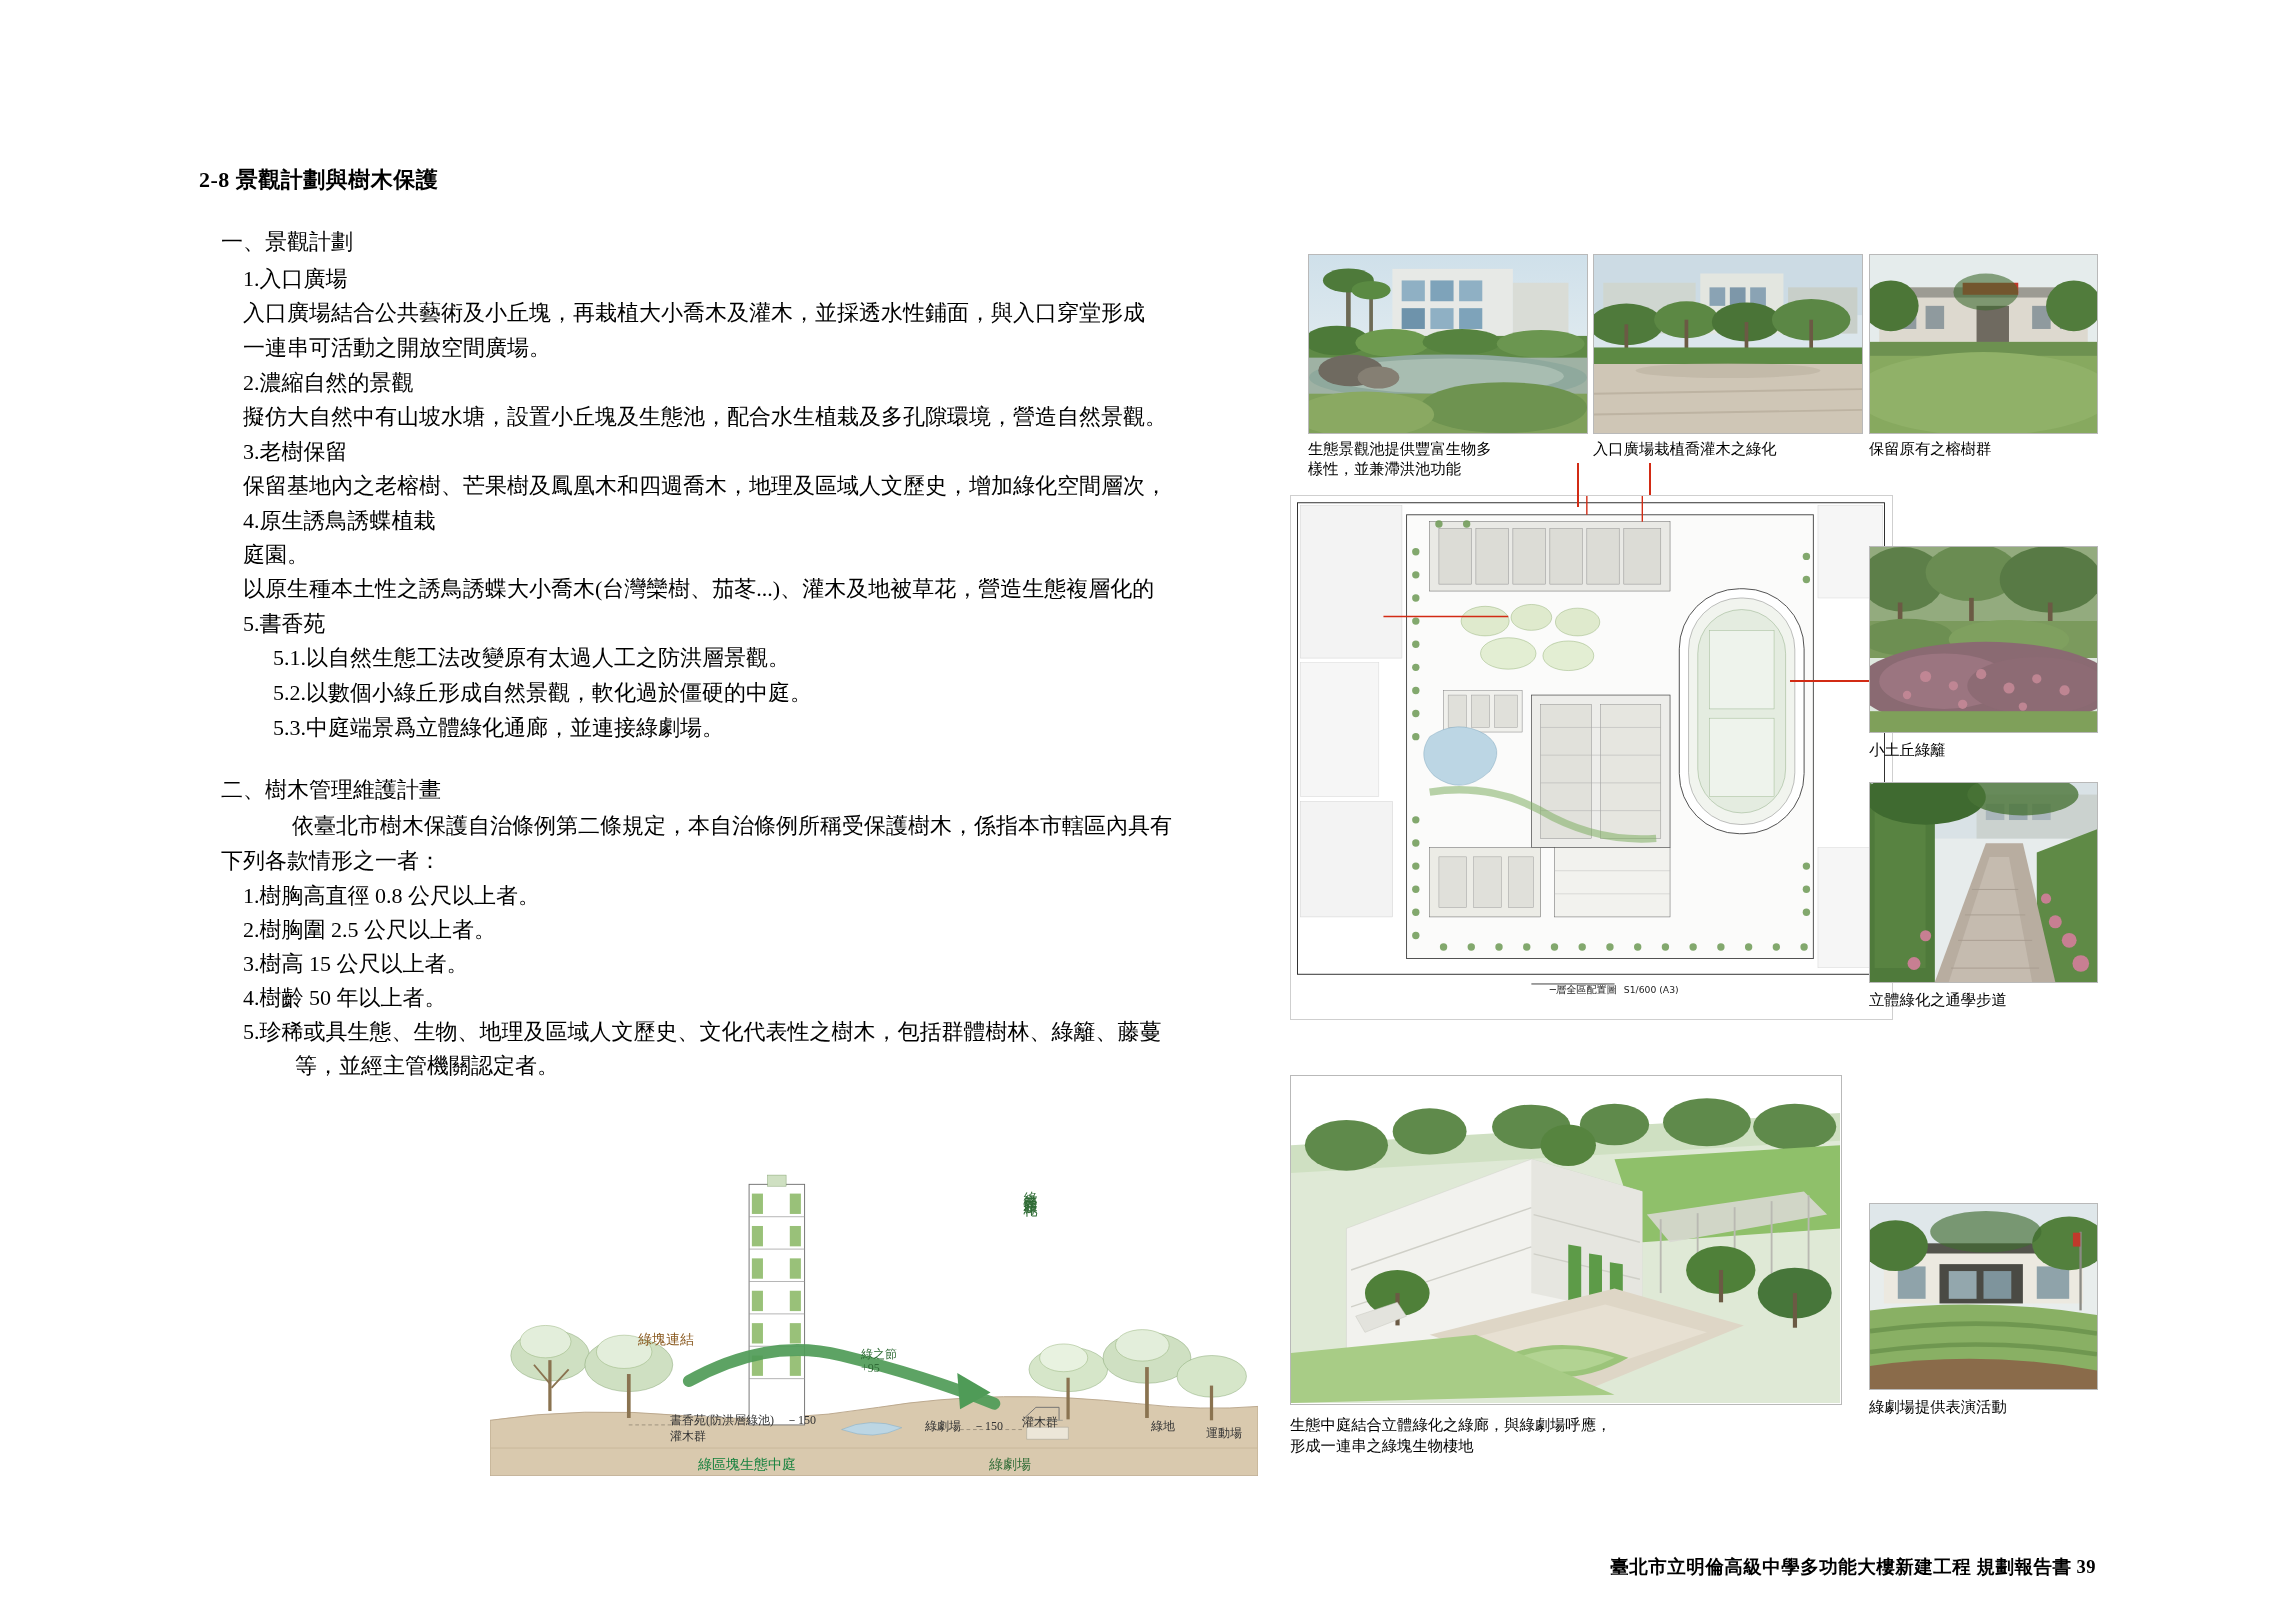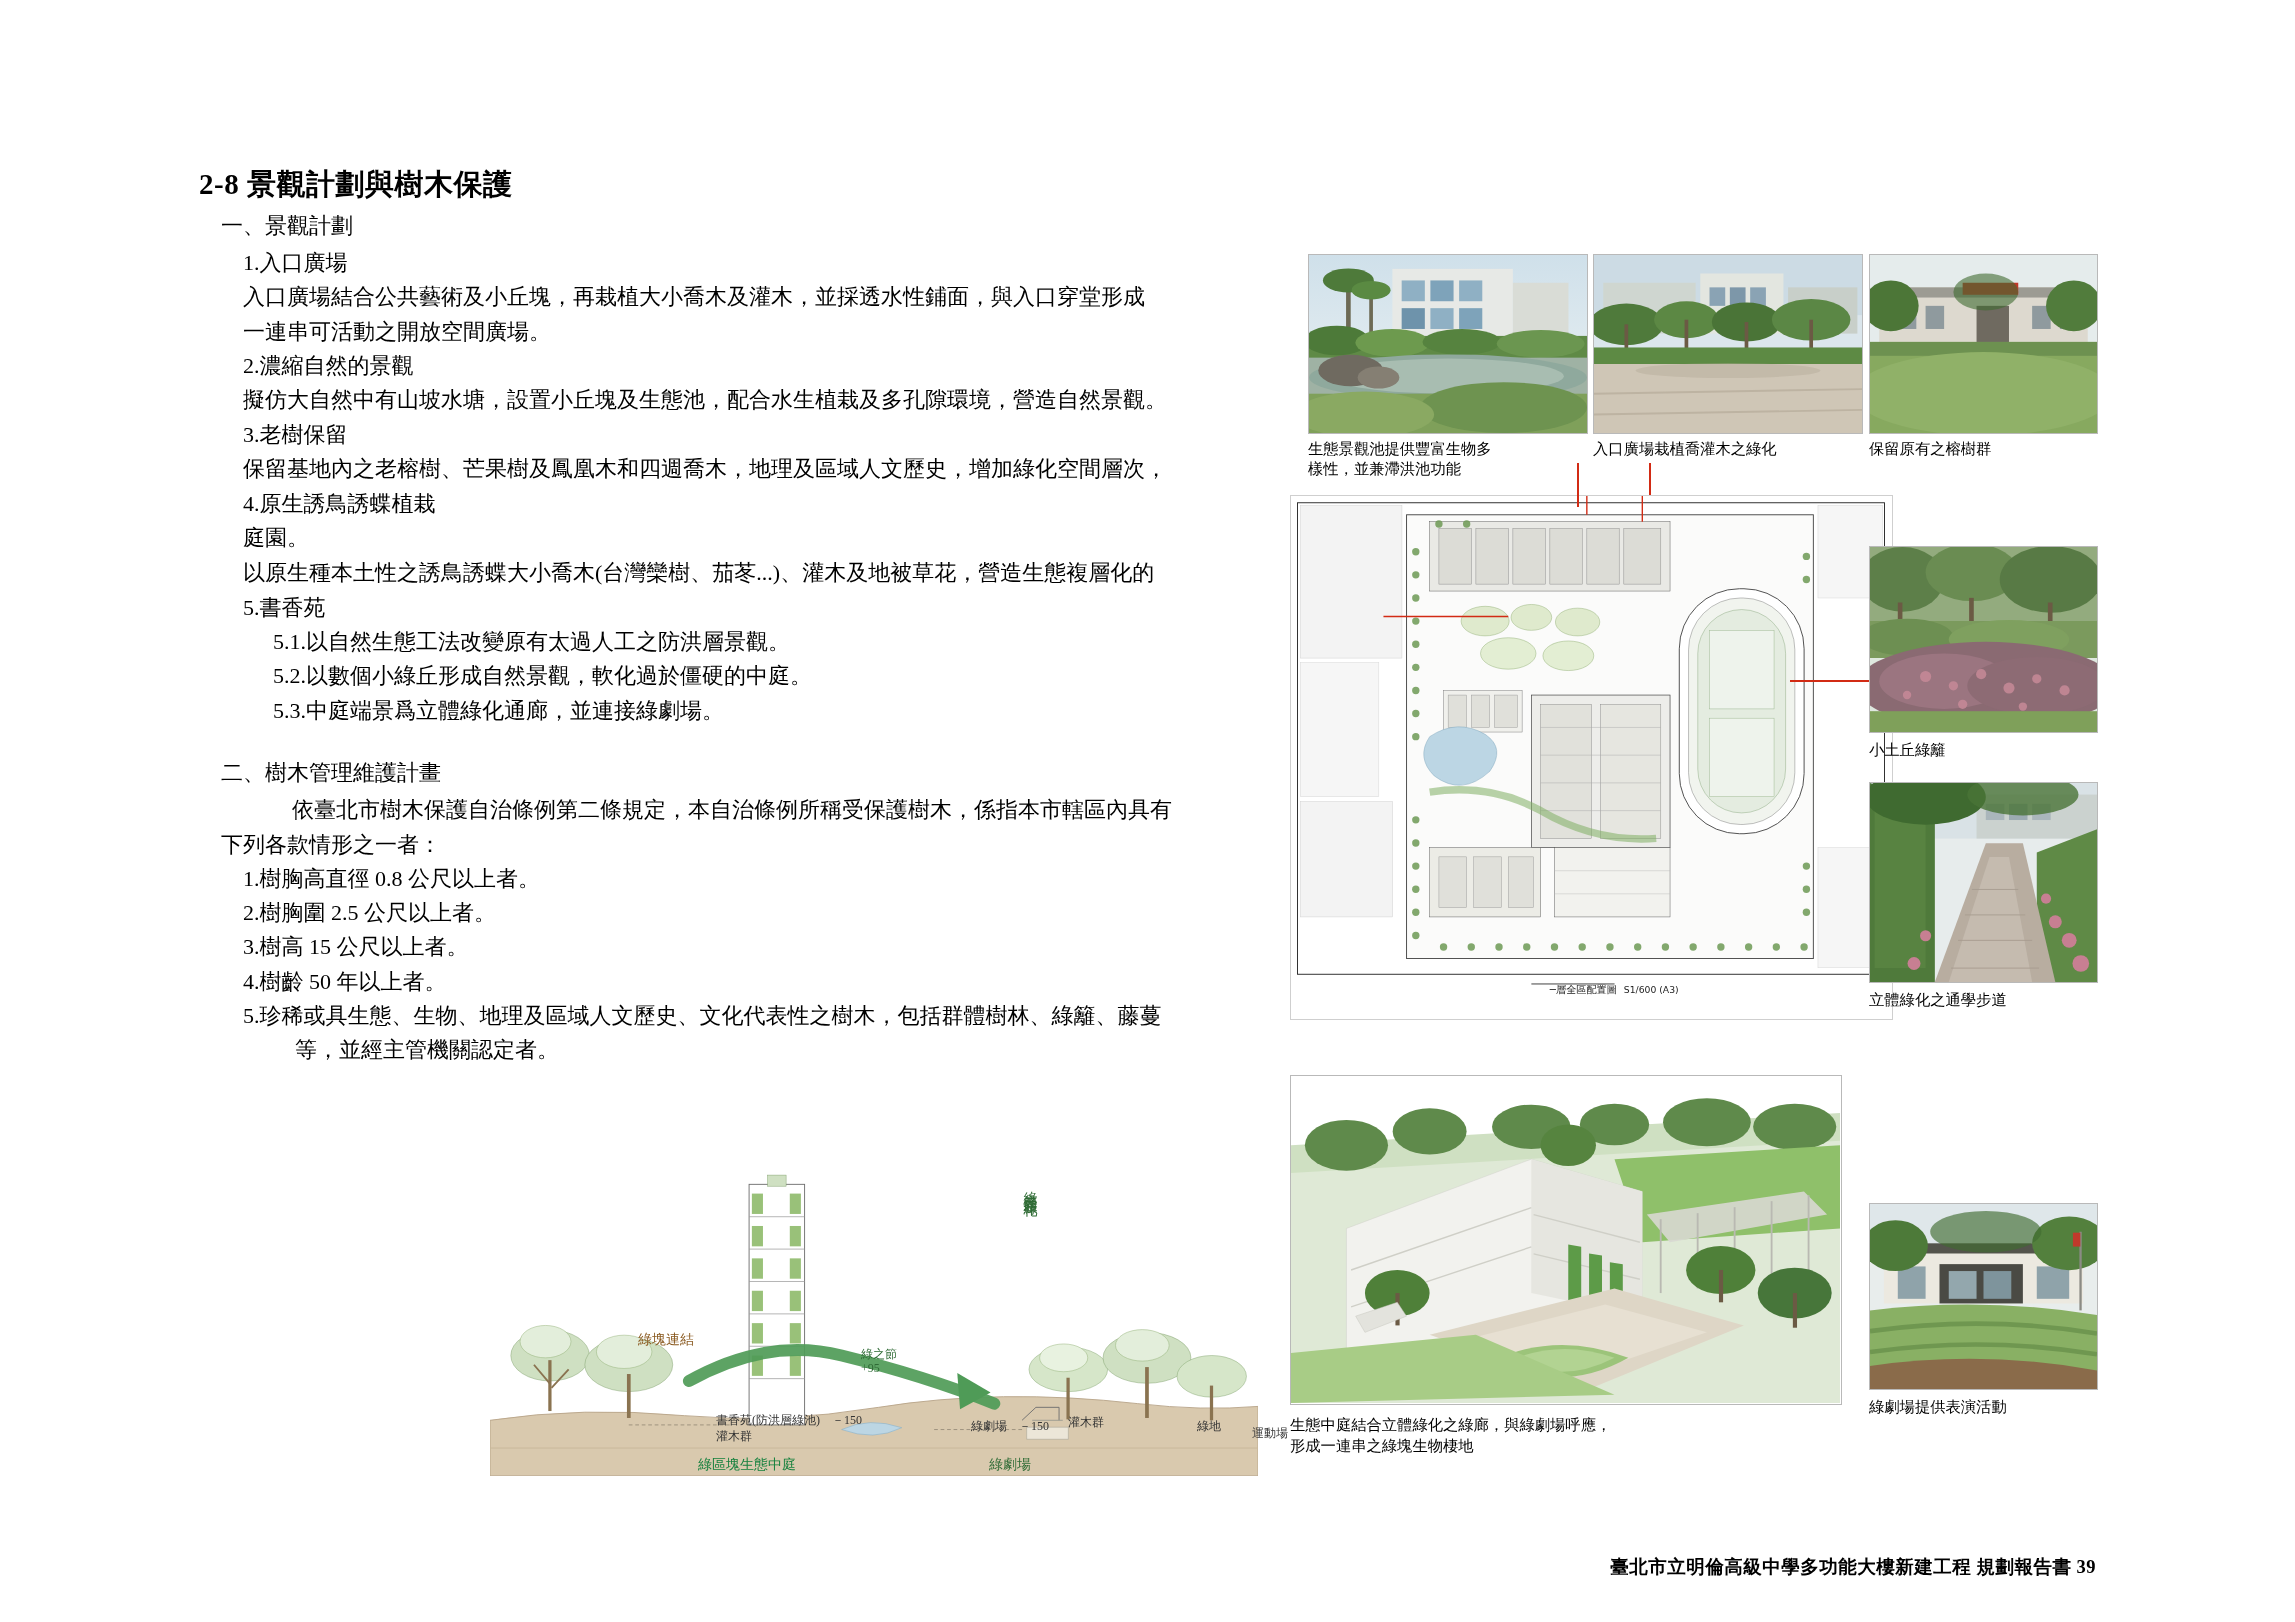--- a/index.html
+++ b/index.html
@@ -20,24 +20,24 @@
   }
 
   
   .left-col {
     position: absolute;
     left: 199px;
     top: 167px;
     width: 1055px;
   }
   .doc-title {
-    font-size: 29px;
+    font-size: 22px;
     font-weight: bold;
     letter-spacing: 0.5px;
-    margin: 0 0 7px 0;
+    margin: 0 0 32px 0;
     line-height: 1.2;
   }
   .lvl1 {
     font-size: 22px;
     line-height: 1.55;
     margin: 0 0 2.8px 0;
     padding-left: 22px;
   }
   .lvl2 {
     font-size: 22px;
@@ -118,21 +118,21 @@
     top: 1124px;
     width: 768px;
     height: 352px;
   }
   .sd-text {
     position: absolute;
     font-size: 12px;
     color: #2c5e2c;
     white-space: nowrap;
   }
-  .sd-text.dark { color: #333; margin-left: 46px; }
+  .sd-text.dark { color: #333; }
 </style>
 </head>
 <body>
 
 <div id="page">
 
   <div class="left-col">
 
     <h1 class="doc-title">2-8 景觀計劃與樹木保護</h1>
 

